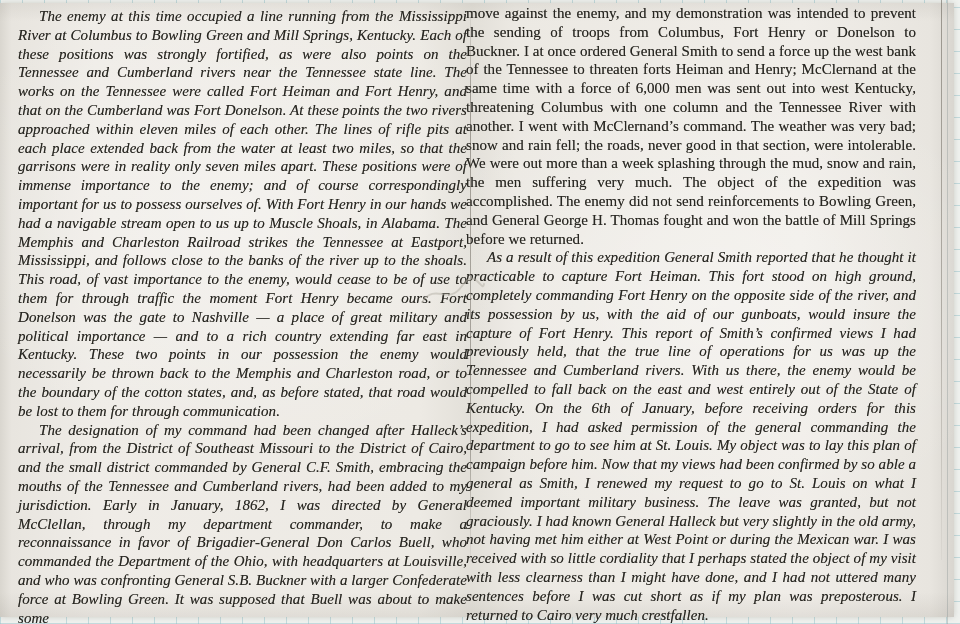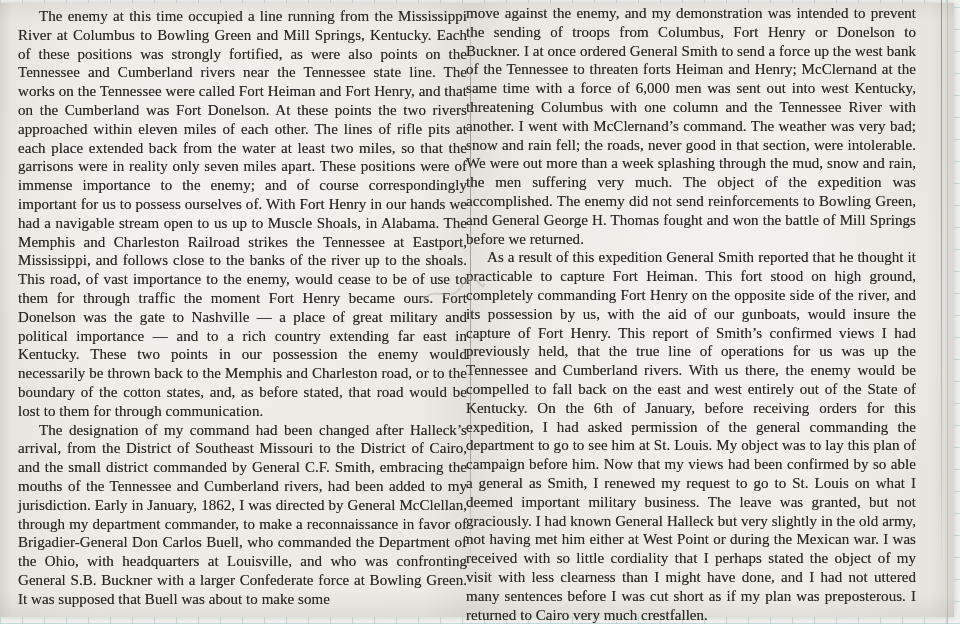--- a/index.html
+++ b/index.html
@@ -46,21 +46,21 @@
   .column {
     position: absolute;
     color: #282722;
     font-size: 15px;
     line-height: 18.8px;
     text-align: justify;
     letter-spacing: 0.05px;
     text-shadow: 0 0 0.5px rgba(45,42,36,0.55);
   }
   .column p { margin: 0; }
-  .column p.indent { text-indent: 21px; }
+  .column p.indent { text-indent: 21px; font-style: italic; }
 
   .col-left  { left: 18px;  top: 7px; width: 449px; }
   .col-right { left: 466px; top: 4px; width: 450px; }
 
   
   .scan-line { position: absolute; width: 1px; pointer-events: none; }
   .scan-line.left-col {
     left: 470px; top: 10px; height: 552px;
     background: linear-gradient(180deg, rgba(95,90,80,0.05), rgba(95,90,80,0.5) 15%, rgba(95,90,80,0.45) 80%, rgba(95,90,80,0.05));
   }

